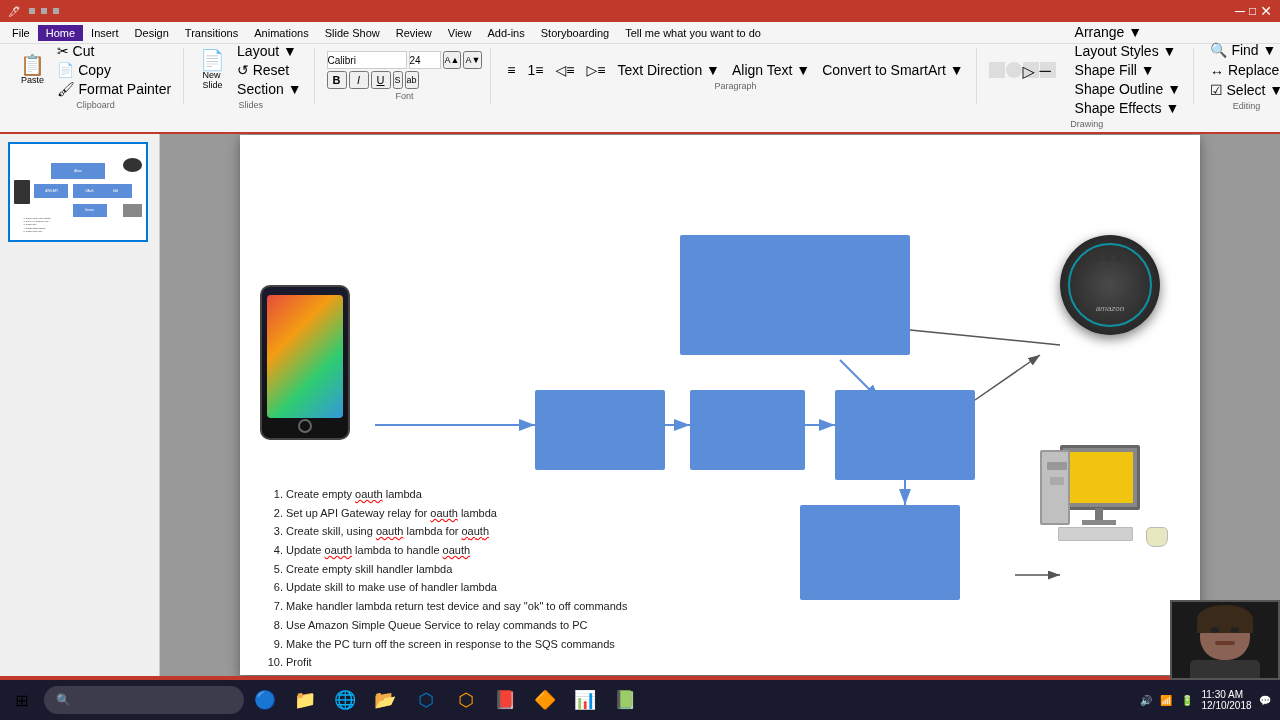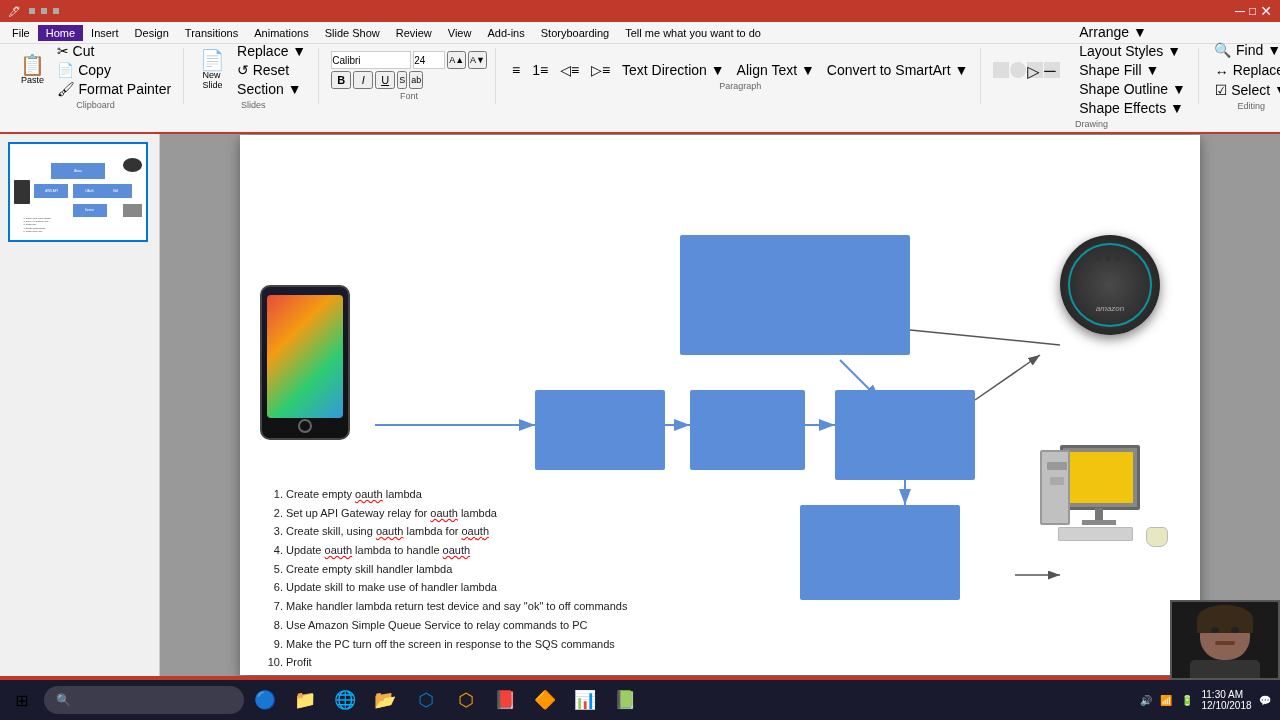--- a/index.html
+++ b/index.html
@@ -326,21 +326,21 @@
       <span class="ribbon-group-label">Clipboard</span>
     </div>
 
     <div class="ribbon-group">
       <div style="display:flex;gap:4px;align-items:center;">
         <div class="ribbon-btn-large">
           <span class="ribbon-icon-large">📄</span>
           <span style="font-size:9px;">New<br>Slide</span>
         </div>
         <div class="ribbon-row">
-          <div class="ribbon-btn-small">Replace ▼</div>
+          <div class="ribbon-btn-small">Layout ▼</div>
           <div class="ribbon-btn-small">↺ Reset</div>
           <div class="ribbon-btn-small">Section ▼</div>
         </div>
       </div>
       <span class="ribbon-group-label">Slides</span>
     </div>
 
     <div class="ribbon-group">
       <div style="display:flex;flex-direction:column;gap:2px;">
         <div style="display:flex;gap:2px;align-items:center;">

